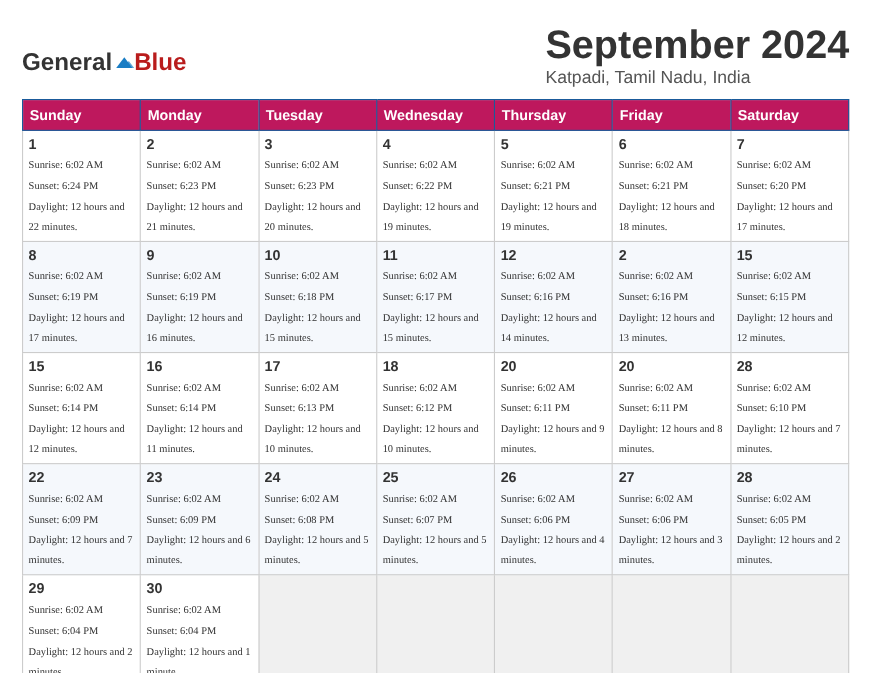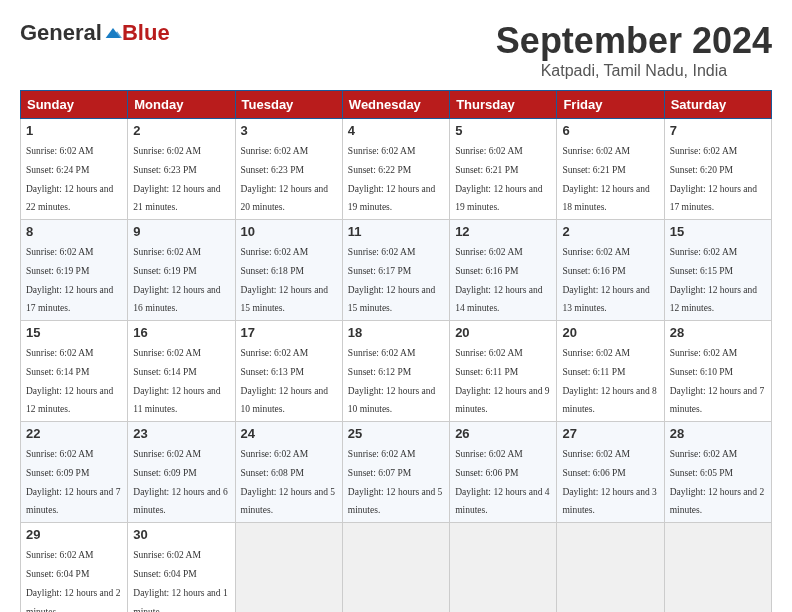--- a/index.html
+++ b/index.html
@@ -13,52 +13,53 @@
     .header {
       display: flex;
       justify-content: space-between;
       align-items: flex-start;
       margin-bottom: 10px;
     }
     .logo {
       display: flex;
       flex-direction: column;
       align-items: center;
+      margin-top: 24px;
     }
     .logo-text {
       font-size: 22px;
       font-weight: bold;
       color: #333;
       display: flex;
       align-items: center;
       gap: 0;
     }
     .logo-icon {
       display: inline-block;
       width: 18px;
       height: 14px;
       margin-left: 2px;
     }
-    .title-block { text-align: center; }
+    .title-block { text-align: left; }
     .month-title {
       font-size: 36px;
       font-weight: bold;
       color: #333;
     }
     .location {
       font-size: 16px;
       color: #555;
     }
     .calendar {
       width: 100%;
       border-collapse: collapse;
       border: 1px solid #ccc;
     }
     .calendar th {
-      background-color: #b91c1c;
+      background-color: #be185d;
       color: white;
       text-align: left;
       padding: 6px 6px;
       font-size: 13px;
       border: 1px solid #1a5a9a;
     }
     .calendar td {
       vertical-align: top;
       border: 1px solid #ccc;
       padding: 4px 5px;

